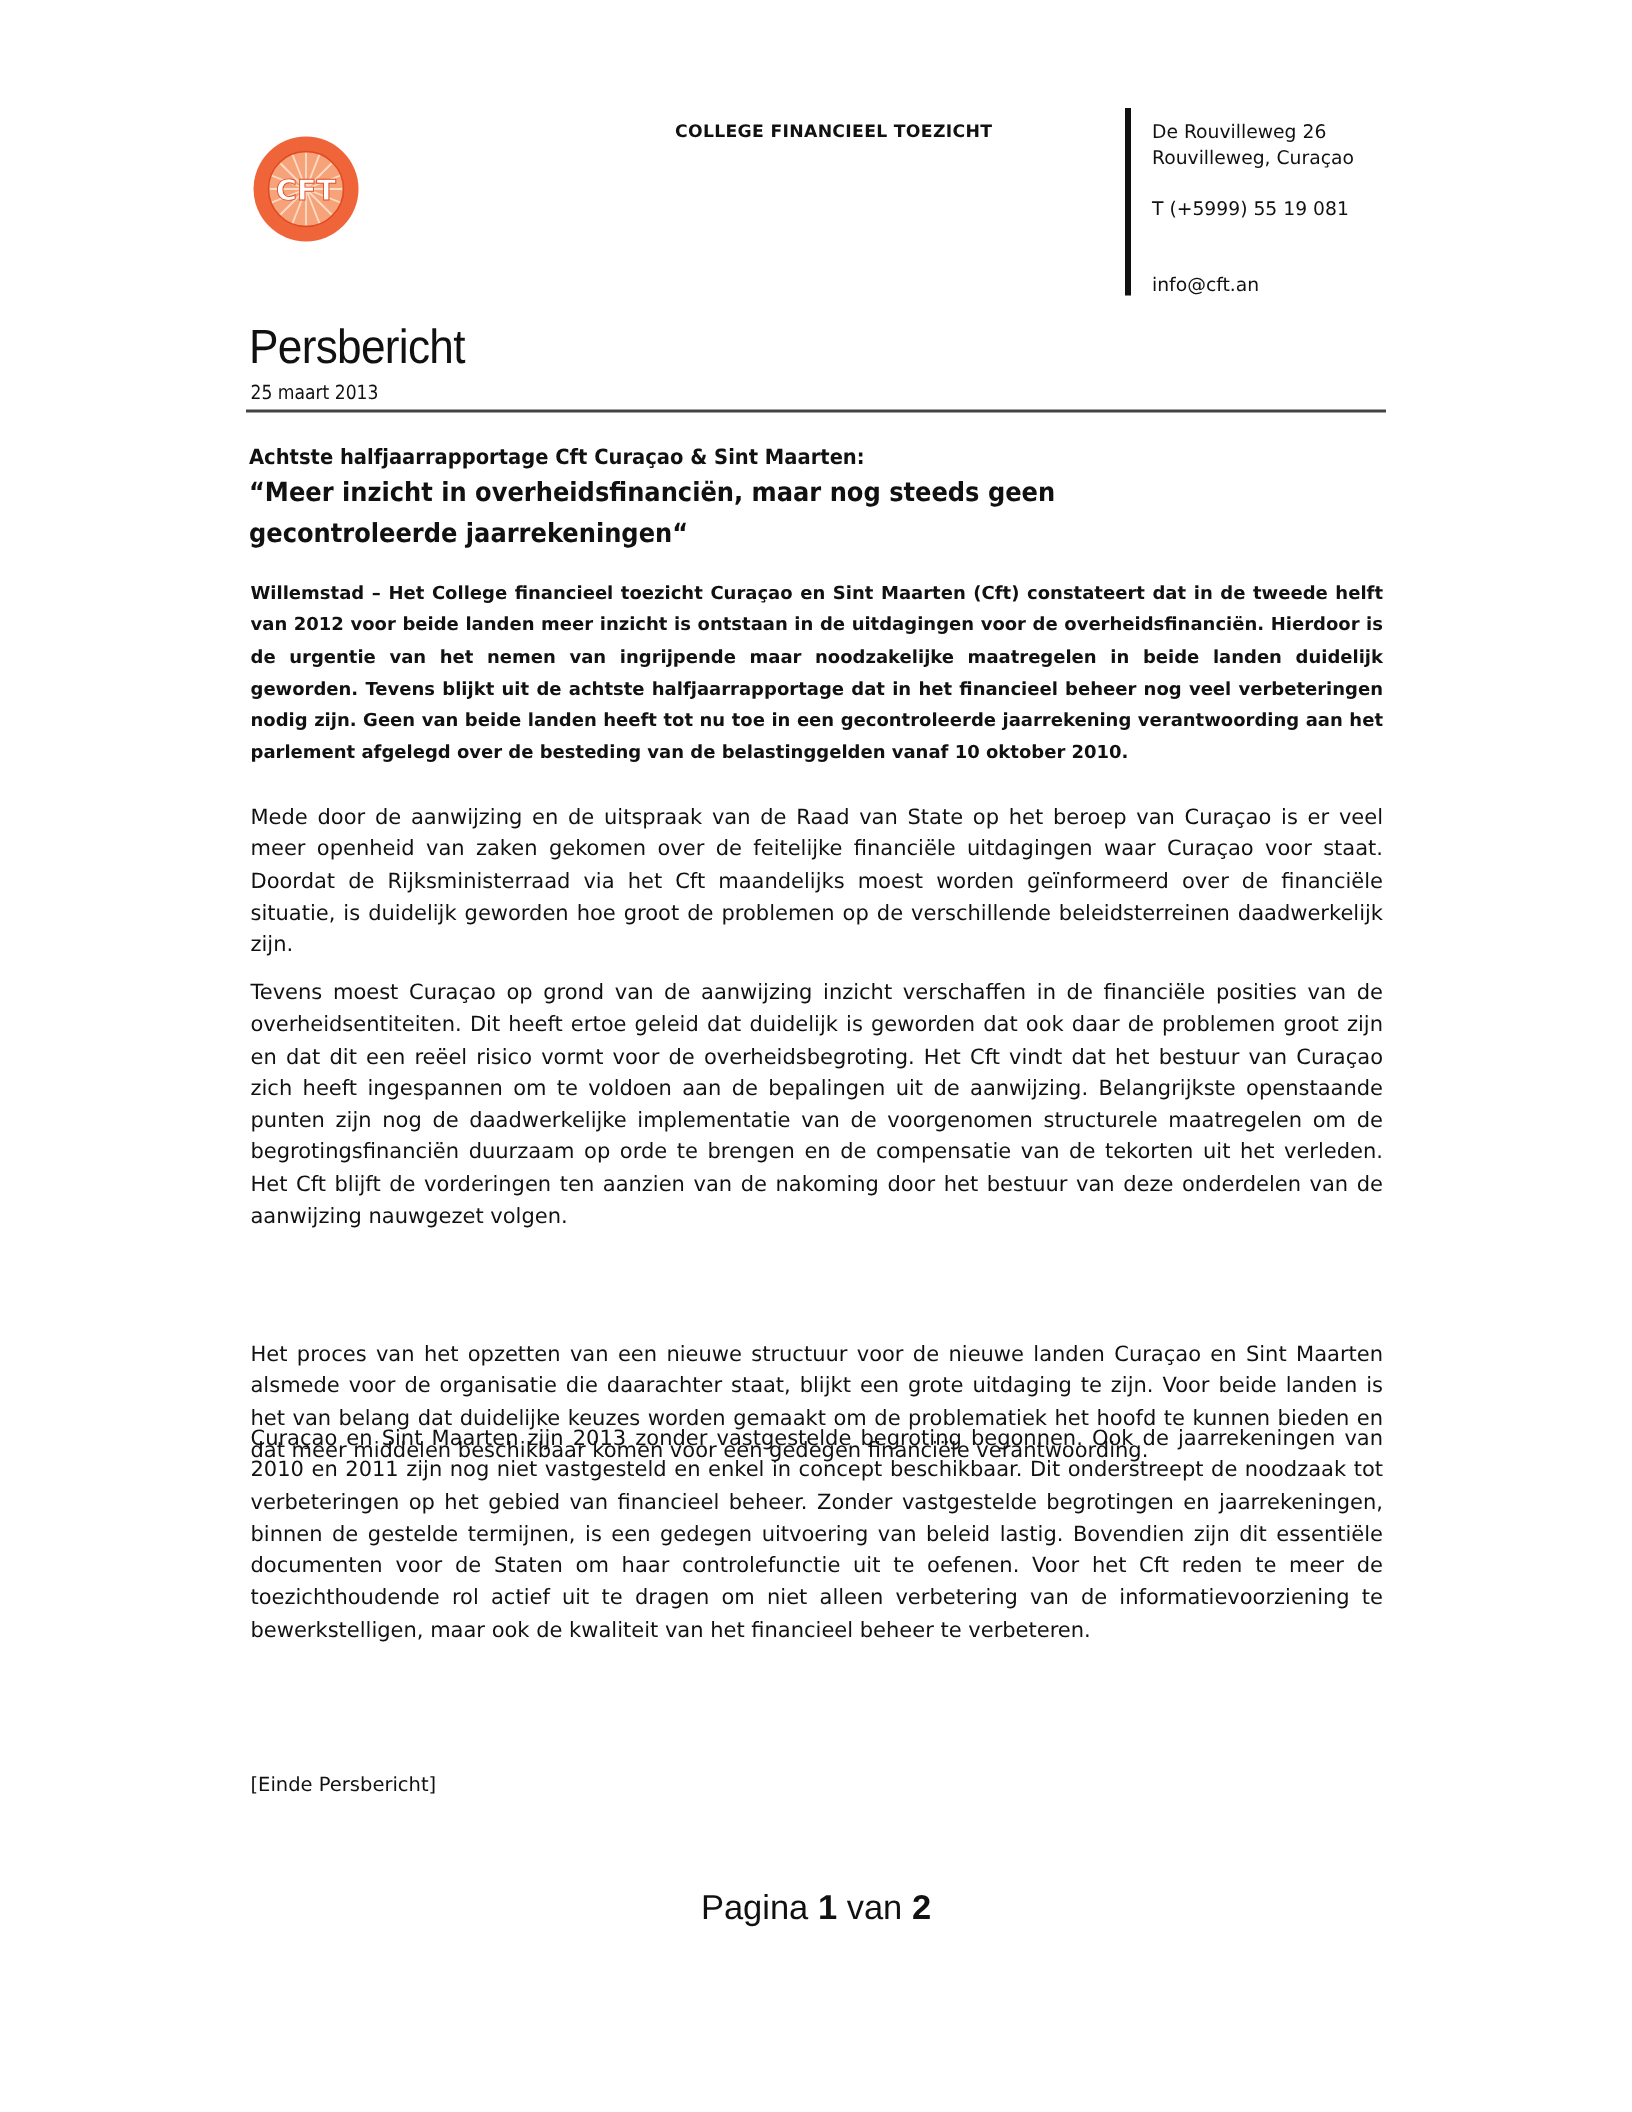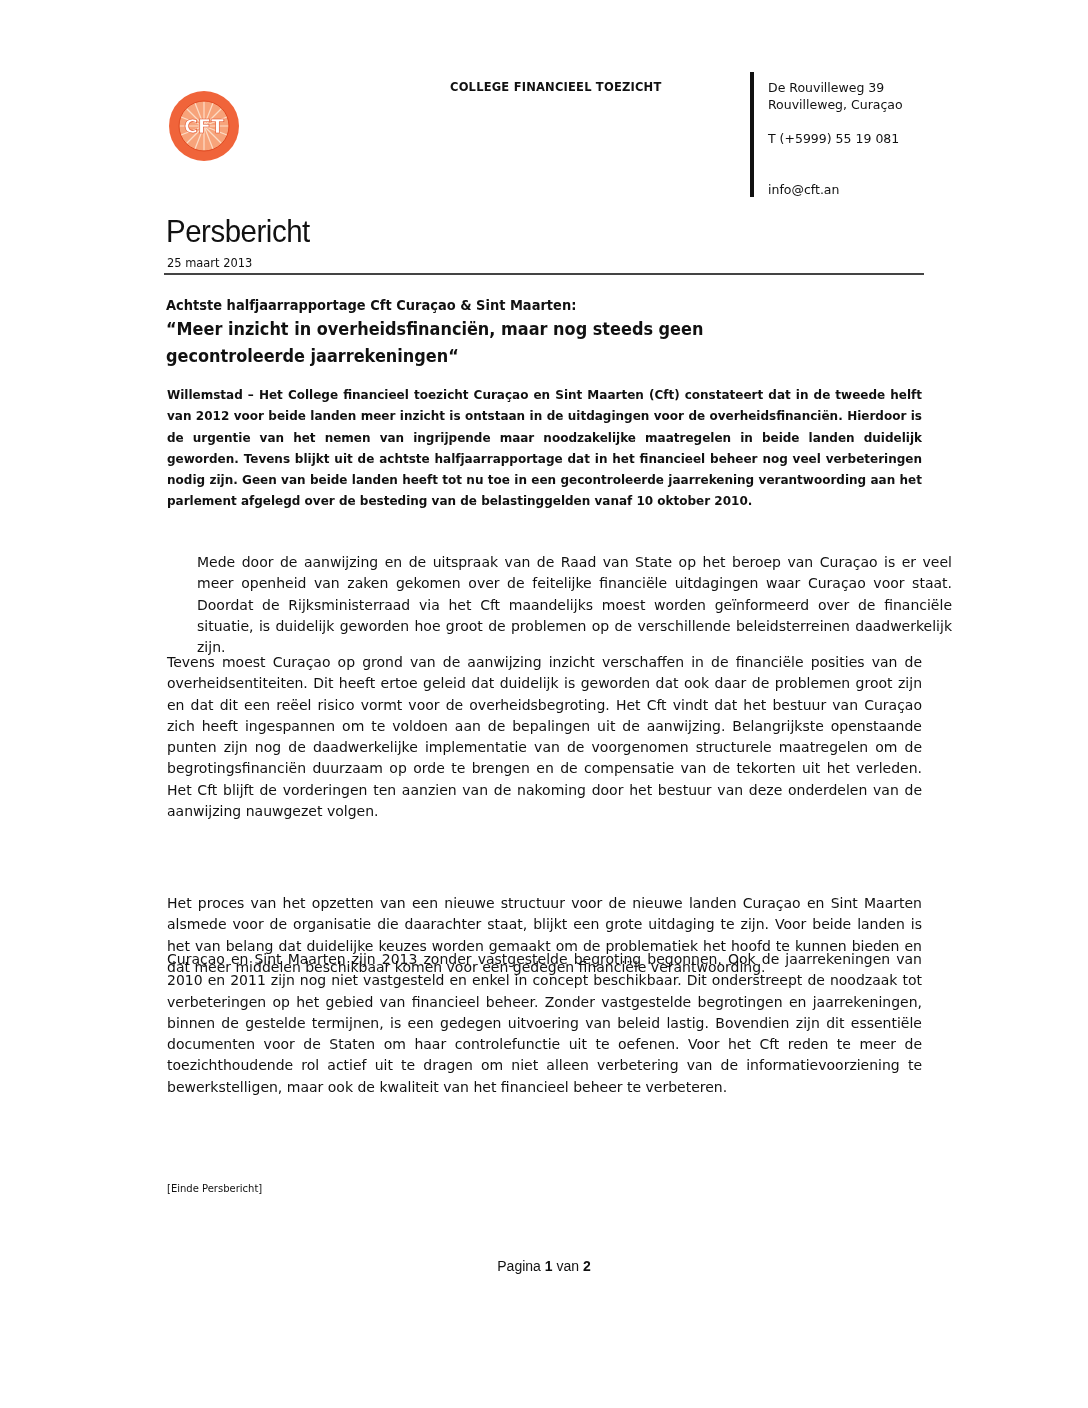--- a/index.html
+++ b/index.html
@@ -14,26 +14,26 @@
   .contact .gap1 { height: 17px; }
   .contact .gap2 { height: 34px; }
   .title { position: absolute; left: 166px; top: 213px; font-family: "Liberation Sans Narrow","Liberation Sans", sans-serif;
            font-size: 32px; font-weight: normal; letter-spacing: -0.5px; color: #111; transform: scaleX(0.92); transform-origin: left; }
   .date { position: absolute; left: 167px; top: 255px; font-size: 13px; transform: scaleX(0.88); transform-origin: left; }
   .hrule { position: absolute; left: 164px; top: 273px; width: 760px; height: 2px; background: #444; }
   .sub { position: absolute; left: 166px; top: 297px; font-weight: bold; font-size: 14px; transform: scaleX(0.93); transform-origin: left; white-space: nowrap; }
   .headline { position: absolute; left: 166px; top: 316px; width: 640px; font-weight: bold; font-size: 17.5px; line-height: 27px; transform: scaleX(0.92); transform-origin: left; }
   .body { position: absolute; left: 167px; width: 755px; font-size: 14px; line-height: 21.3px; text-align: justify; }
   .body.lead { font-weight: bold; top: 385px; font-size: 12px; }
-  .p1 { top: 552px; margin-left: 30px; }
+  .p1 { top: 535px; }
   .p2 { top: 652px; }
   .p3 { top: 893px; }
   .p4 { top: 949px; }
-  .end { position: absolute; left: 167px; top: 1183px; font-size: 10px; }
-  .footer { position: absolute; left: 0; width: 1088px; top: 1258px; text-align: center; font-size: 14px; font-family: "Liberation Sans", sans-serif; }
+  .end { position: absolute; left: 167px; top: 1183px; font-size: 13px; }
+  .footer { position: absolute; left: 0; width: 1088px; top: 1258px; text-align: center; font-size: 23px; font-family: "Liberation Sans", sans-serif; }
   .footer b { font-weight: bold; }
 </style>
 </head>
 <body>
 
 <div class="logo">
   <svg width="72" height="72" viewBox="0 0 72 72">
     <circle cx="36" cy="36" r="35" fill="#f0643a"></circle>
     <circle cx="36" cy="36" r="25" fill="#f7a37a"></circle>
     <g stroke="#fde3cf" stroke-width="1.2" opacity="0.9">
@@ -48,21 +48,21 @@
     </g>
     <circle cx="36" cy="36" r="25" fill="none" stroke="#e04a22" stroke-width="1"></circle>
     <text x="36" y="43" text-anchor="middle" font-family="DejaVu Sans, sans-serif" font-weight="bold" font-size="19" fill="#ffffff" stroke="#e04a22" stroke-width="0.6">CFT</text>
   </svg>
 </div>
 
 <div class="org-name">COLLEGE FINANCIEEL TOEZICHT</div>
 <div class="vrule"></div>
 
 <div class="contact">
-  <div>De Rouvilleweg 39</div>
+  <div>De Rouvilleweg 26</div>
   <div>Rouvilleweg, Curaçao</div>
   <div class="gap1"></div>
   <div>T (+5999) 55 19 081</div>
   <div class="gap2"></div>
   <div>info@cft.an</div>
 </div>
 
 <div class="title">Persbericht</div>
 <div class="date">25 maart 2013</div>
 <div class="hrule"></div>

